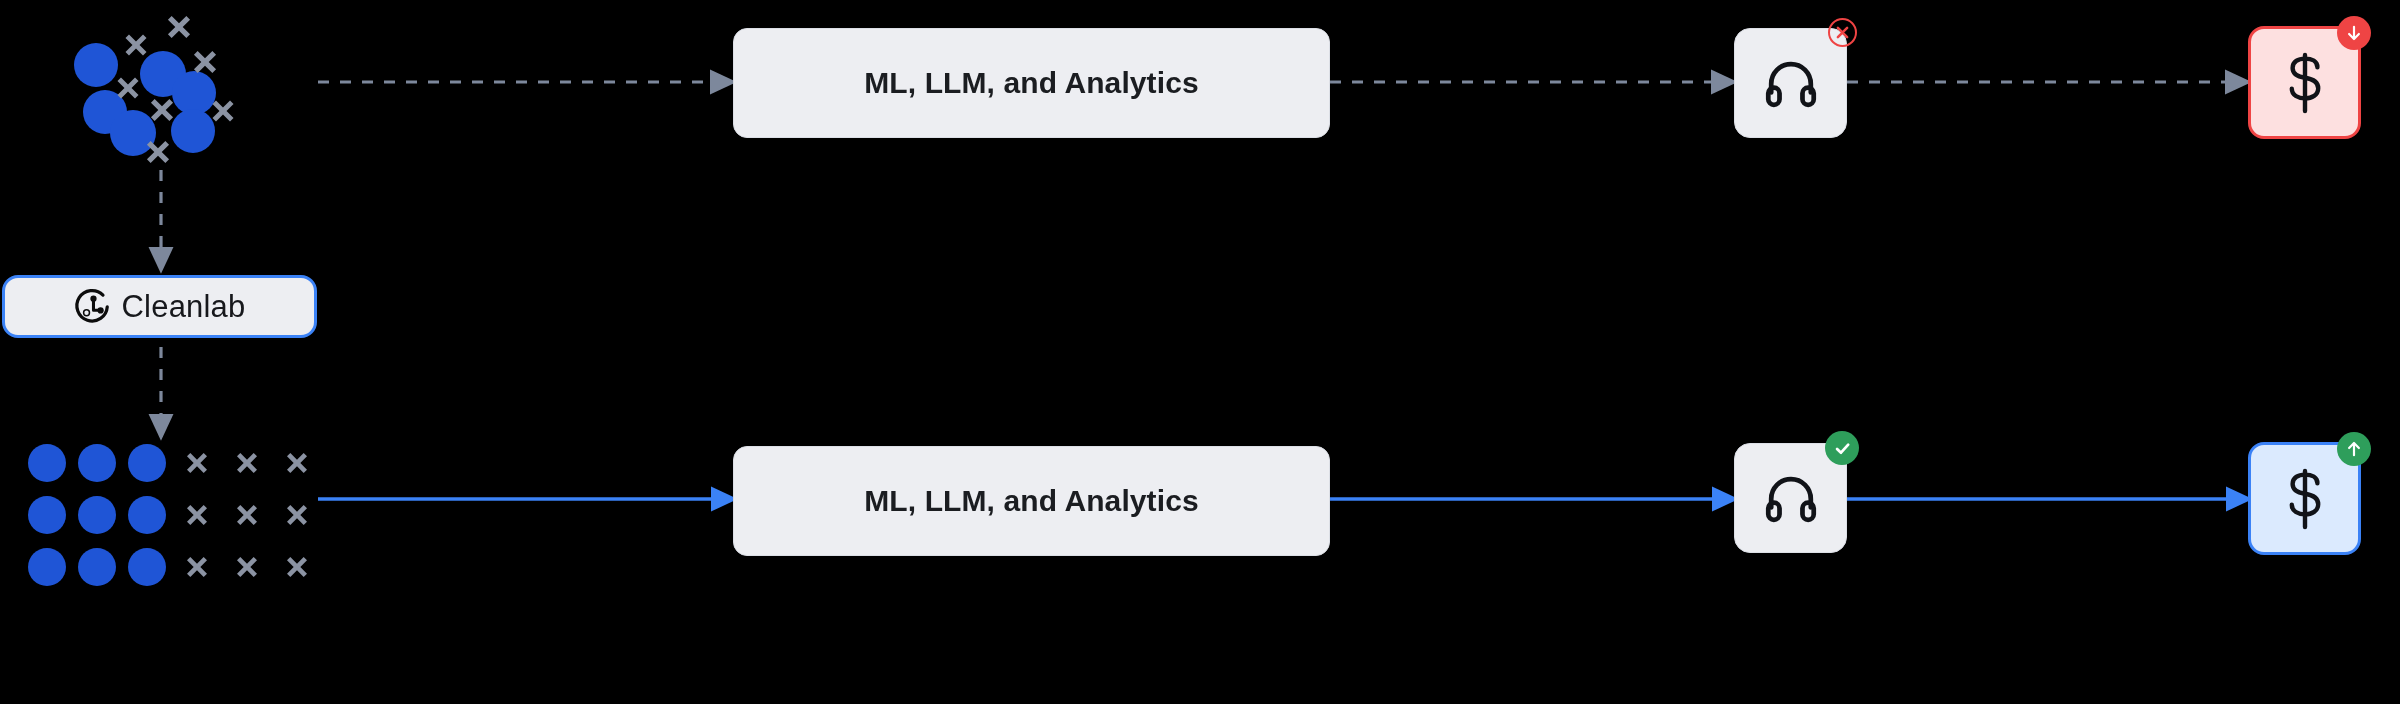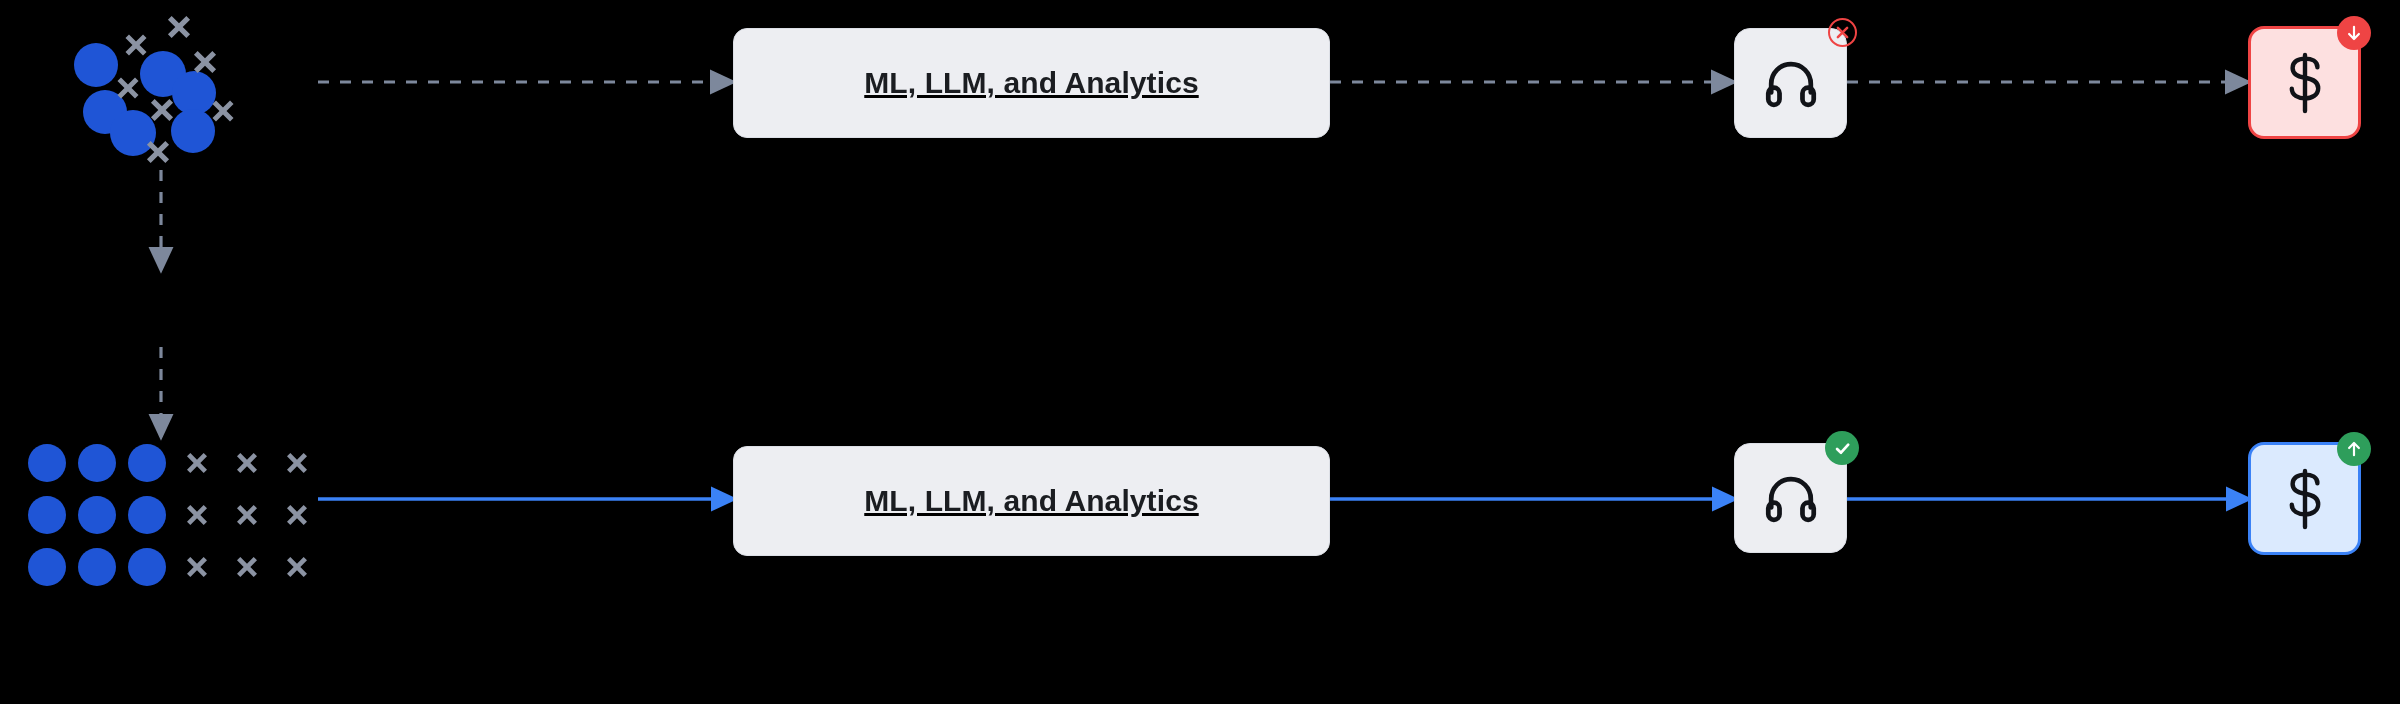--- a/index.html
+++ b/index.html
@@ -23,21 +23,20 @@
   
   .proc-box {
     background: #edeef2;
     border: 1px solid #dcdfe6;
     border-radius: 14px;
     box-sizing: border-box;
     display: flex;
     align-items: center;
     justify-content: center;
     box-shadow: 0 1px 2px rgba(0,0,0,0.10);
-    text-decoration: underline;
   }
   .proc-label {
     font-size: 30px;
     font-weight: 700;
     color: #1b1d21;
     letter-spacing: 0.1px;
     white-space: nowrap;
   }
 
   
@@ -196,20 +195,30 @@
       <path d="M17.2 7.6 c0-2.9-2.8-4.3-6.2-4.3 c-3.4 0-6.2 1.5-6.2 4.7 c0 3.2 2.9 4.4 6.2 4.9
                c3.3 0.5 6.6 1.8 6.6 5.2 c0 3.4-3.2 5.1-6.6 5.1 c-3.4 0-6.6-1.6-6.6-4.8" fill="none" stroke="#111318" stroke-width="2.2" stroke-linecap="round"></path>
     </svg>
     <span class="badge badge-down" style="width:34px;height:34px;top:-13px;right:-13px;">
       <svg width="18" height="18" viewBox="0 0 14 14">
         <path d="M7 2.2 V11.4 M3.2 7.8 L7 11.7 L10.8 7.8" fill="none" stroke="#ffffff" stroke-width="1.7" stroke-linecap="round" stroke-linejoin="round"></path>
       </svg>
     </span>
   </div>
 
+  <div class="abs cleanlab-box" id="cleanlab-box" style="left: 2px; top: 275px; width: 315px; height: 63px;">
+    <svg width="38" height="38" viewBox="0 0 40 40">
+      <path d="M30.5 7.5 A16 16 0 1 0 35 19.8" fill="none" stroke="#0c0c0c" stroke-width="3.4" stroke-linecap="round"></path>
+      <path d="M20.5 11.5 V23.5 H27.5" fill="none" stroke="#0c0c0c" stroke-width="3.2" stroke-linecap="round" stroke-linejoin="round"></path>
+      <circle cx="20.5" cy="11.2" r="3.3" fill="#0c0c0c"></circle>
+      <circle cx="28.0" cy="23.6" r="3.3" fill="#0c0c0c"></circle>
+      <circle cx="13.2" cy="26.0" r="3.1" fill="none" stroke="#0c0c0c" stroke-width="1.6"></circle>
+    </svg>
+    <span class="cleanlab-label">Cleanlab</span>
+  </div>
 
   <div class="abs proc-box" id="bottom-proc-box" style="left: 733px; top: 446px; width: 597px; height: 110px;">
     <span class="proc-label">ML, LLM, and Analytics</span>
   </div>
 
   <div class="icon-tile tile-neutral" id="bottom-support-tile" style="left: 1734px; top: 443px; width: 113px; height: 110px;">
     <svg width="54" height="50" viewBox="0 0 24 22">
       <path d="M3.2 15.2 V11.4 a8.8 8.8 0 0 1 17.6 0 v3.8" fill="none" stroke="#111318" stroke-width="2.1" stroke-linecap="round"></path>
       <rect x="1.9" y="13.1" width="5.0" height="7.6" rx="2.5" fill="none" stroke="#111318" stroke-width="2.1"></rect>
       <rect x="17.1" y="13.1" width="5.0" height="7.6" rx="2.5" fill="none" stroke="#111318" stroke-width="2.1"></rect>

